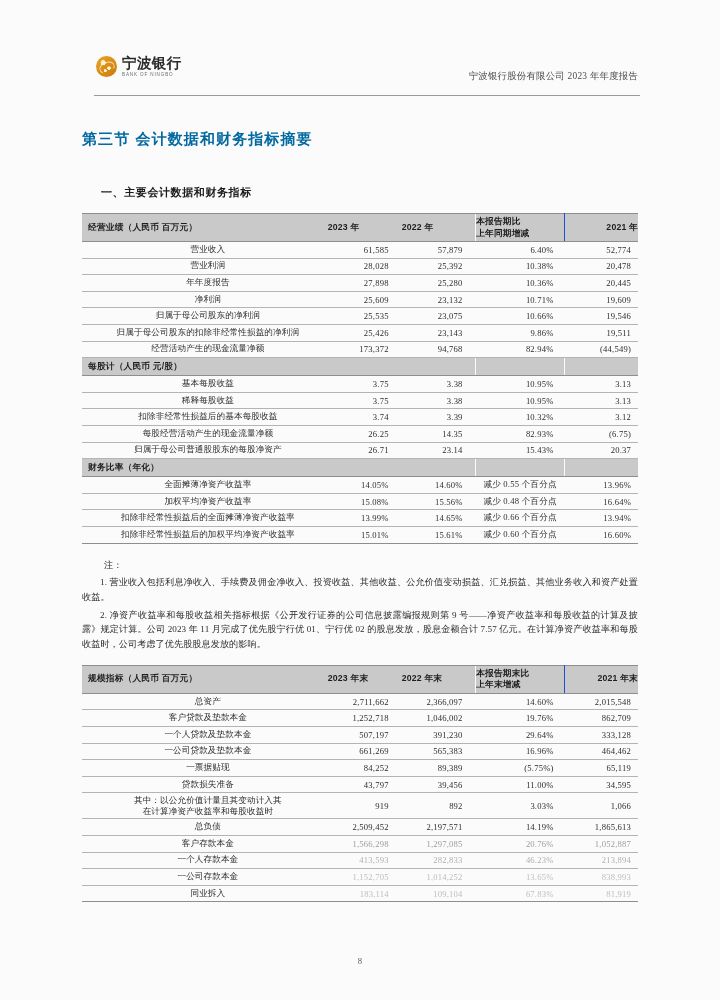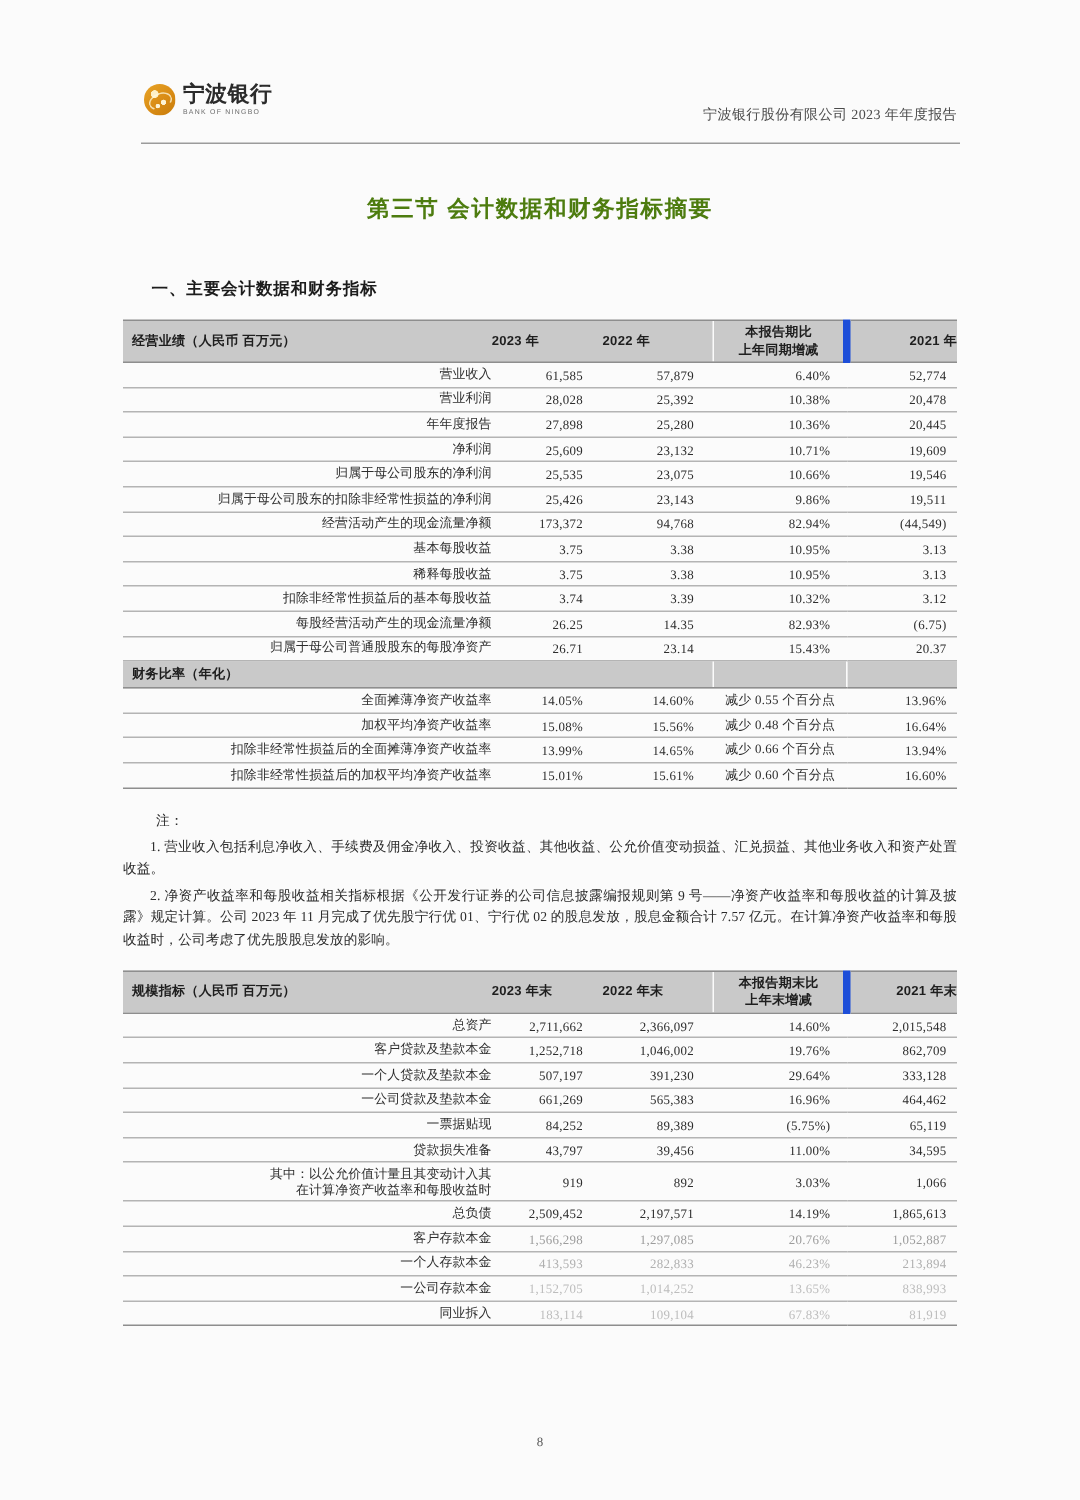--- a/index.html
+++ b/index.html
@@ -92,25 +92,25 @@
     position: absolute;
     left: 12px;
     right: -2px;
     bottom: 0;
     height: 1px;
     background: #9b9b9b;
   }
 
   
   .section-title {
-    text-align: center;
+    text-align: left;
     font-family: "Liberation Sans", "DejaVu Sans", sans-serif;
     font-weight: bold;
     font-size: 15px;
-    color: #4d7c0f;
+    color: #0369a1;
     letter-spacing: 1.1px;
     margin-top: 34px;
   }
   .subsection-title {
     font-family: "Liberation Sans", "DejaVu Sans", sans-serif;
     font-weight: bold;
     font-size: 11px;
     color: #1c1c1c;
     letter-spacing: .6px;
     margin: 36px 0 0 19px;
@@ -146,35 +146,35 @@
     letter-spacing: .2px;
   }
   .thead-row th.h-label {
     text-align: left;
     padding-left: 6px;
   }
   .thead-row th.h-num {
     text-align: left;
   }
   .thead-row th.h-chg {
-    text-align: center;
+    text-align: left;
     line-height: 1.28;
     border-left: 1px solid #fbfbfb;
-    border-right: 5px solid #1d4ed8;
+    border-right: 1px solid #1d4ed8;
   }
   .thead-row th.h-last {
     text-align: right;
   }
 
   tr.data-row td {
     height: 15.6px;
     border-bottom: 1px solid #b4b4b4;
   }
   tr.data-row td.lbl {
-    text-align: right;
+    text-align: center;
     padding-left: 6px;
     letter-spacing: .1px;
   }
   tr.data-row td.val {
     text-align: right;
     padding-right: 13px;
     font-variant-numeric: tabular-nums;
     letter-spacing: .2px;
   }
   tr.data-row td.chg {
@@ -321,20 +321,25 @@
             <td class="chg">9.86%</td>
             <td class="val last">19,511</td>
           </tr>
           <tr class="data-row">
             <td class="lbl">经营活动产生的现金流量净额</td>
             <td class="val">173,372</td>
             <td class="val">94,768</td>
             <td class="chg">82.94%</td>
             <td class="val last">(44,549)</td>
           </tr>
+          <tr class="group-row">
+            <td colspan="3">每股计（人民币  元/股）</td>
+            <td class="gapcell"></td>
+            <td></td>
+          </tr>
           <tr class="data-row">
             <td class="lbl">基本每股收益</td>
             <td class="val">3.75</td>
             <td class="val">3.38</td>
             <td class="chg">10.95%</td>
             <td class="val last">3.13</td>
           </tr>
           <tr class="data-row">
             <td class="lbl">稀释每股收益</td>
             <td class="val">3.75</td>

